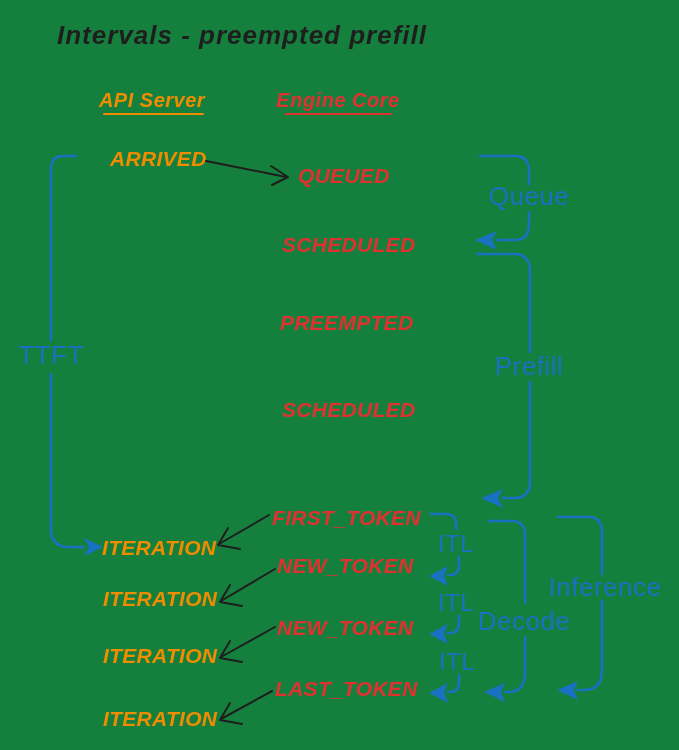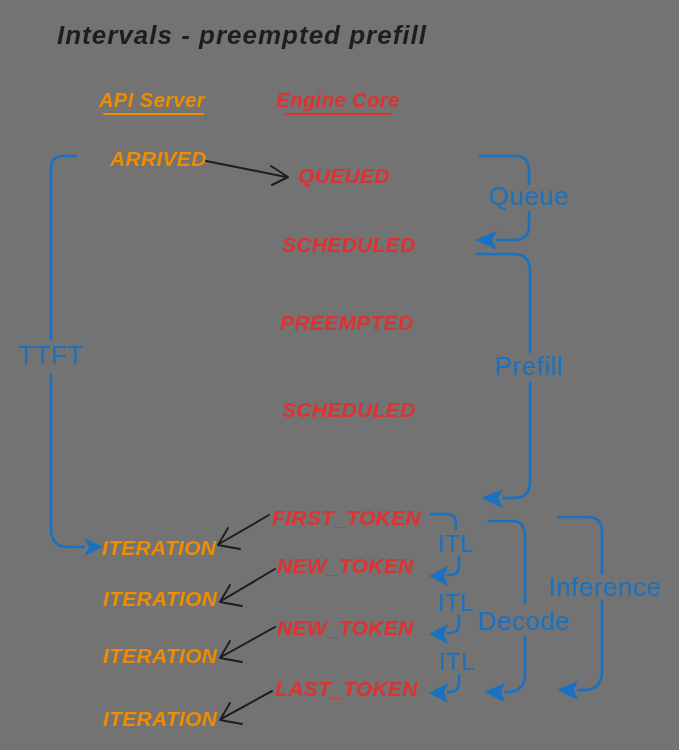--- a/index.html
+++ b/index.html
@@ -1,16 +1,16 @@
 <!DOCTYPE html>
 <html><head>
 <meta charset="utf-8">
 <style>
   html,body{margin:0;padding:0;background:#ffffff;}
-  .stage{width:679px;height:750px;position:relative;background:#737373;overflow:hidden;}
+  .stage{width:679px;height:750px;position:relative;background:#15803d;overflow:hidden;}
   svg{display:block;}
   text{font-family:"Liberation Sans",sans-serif;}
   .hand-title{font-style:italic;font-weight:700;font-size:26px;letter-spacing:1px;}
   .hand-hdr{font-style:italic;font-weight:700;font-size:20px;letter-spacing:.5px;}
   .hand-ev{font-style:italic;font-weight:700;font-size:21px;letter-spacing:.3px;}
   .ui-lbl{font-weight:400;font-size:26px;letter-spacing:.5px;}
   .ui-sm{font-weight:400;font-size:24px;letter-spacing:.5px;}
   .c-ink{fill:#1e1e1e;}
   .c-api{fill:#f08c00;}
   .c-eng{fill:#e03131;}

